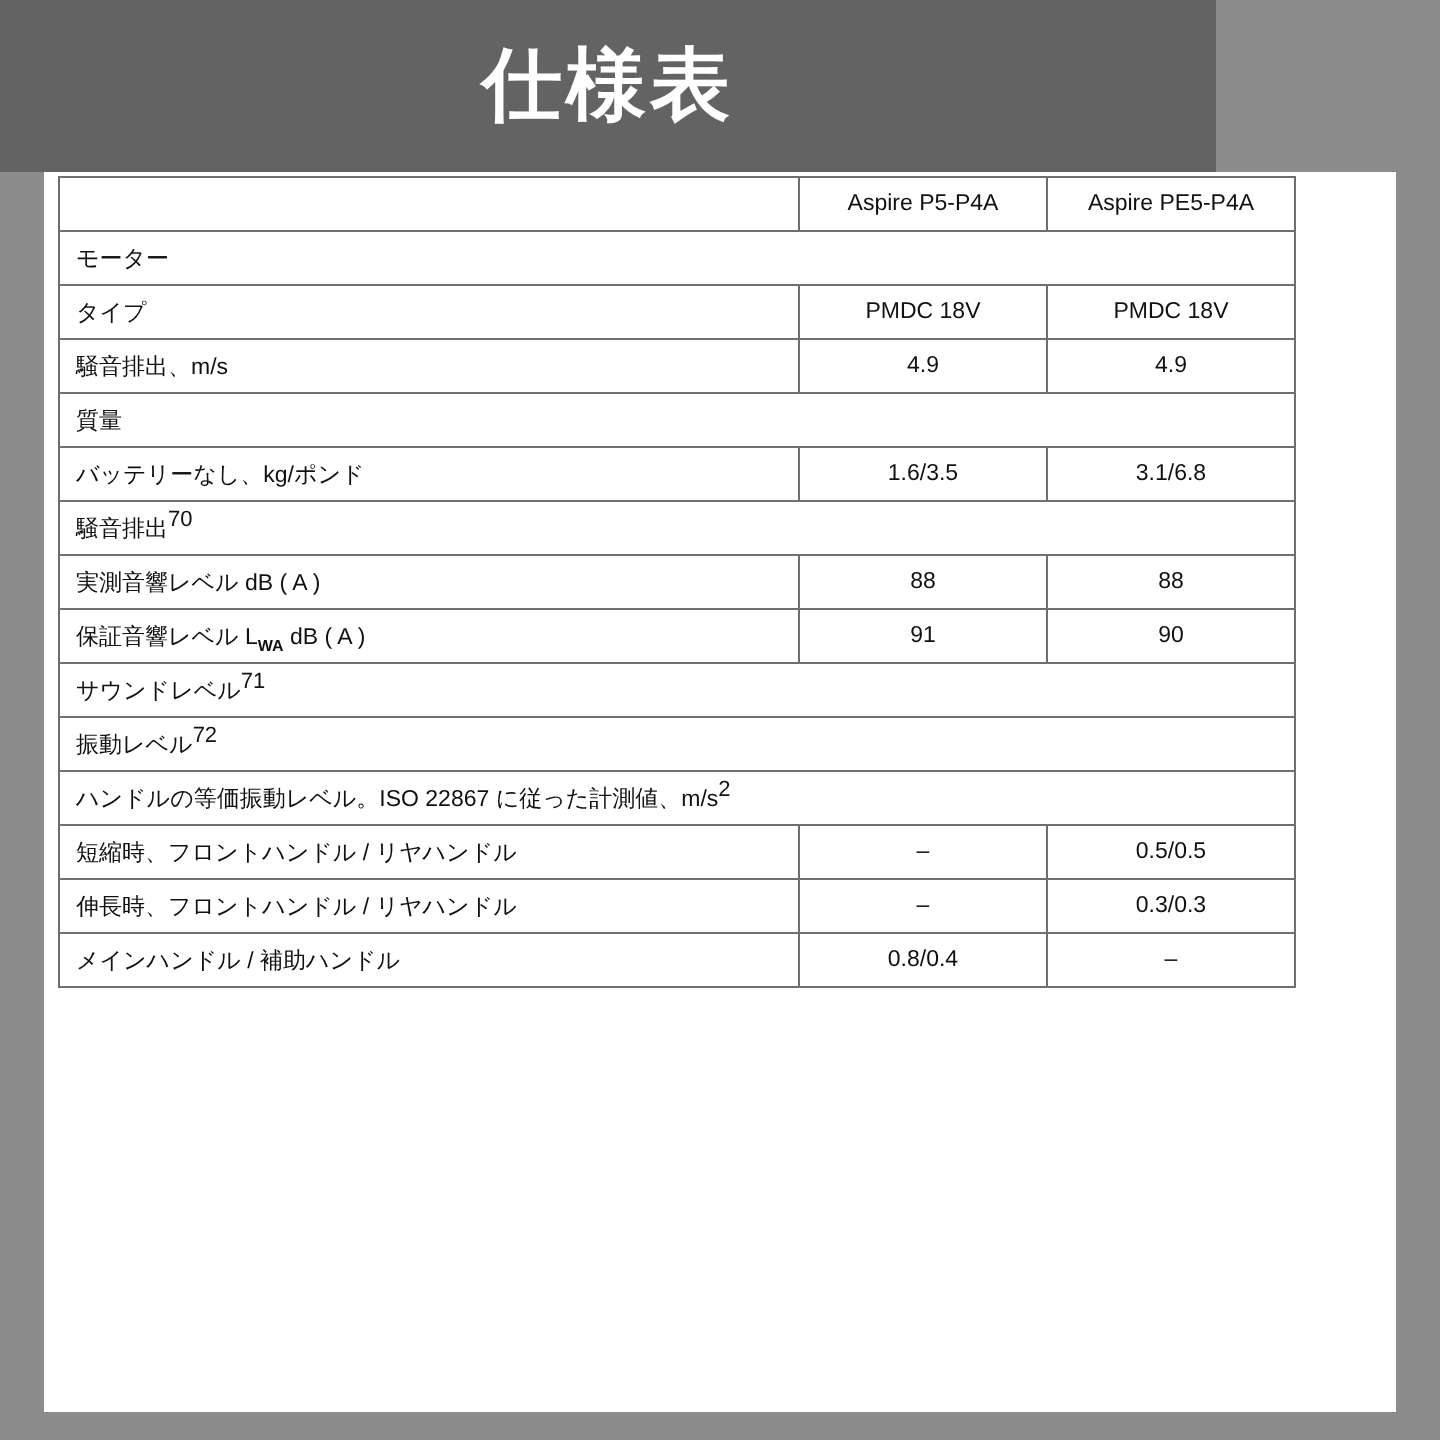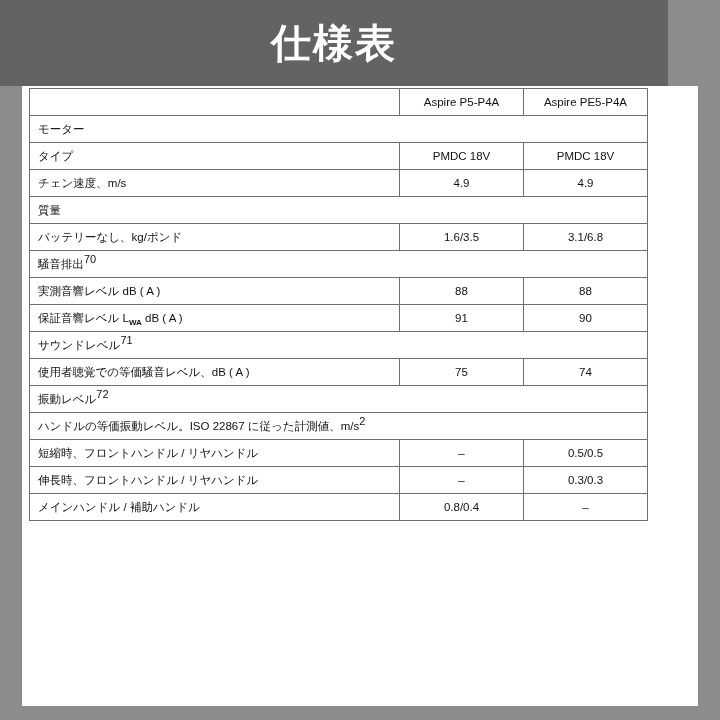--- a/index.html
+++ b/index.html
@@ -16,21 +16,21 @@
   .page {
     position: relative;
     width: 720px;
     height: 720px;
     box-sizing: border-box;
   }
   .header-band {
     position: absolute;
     top: 0;
     left: 0;
-    width: 668px;
+    width: 608px;
     height: 86px;
     background: #636363;
     display: flex;
     align-items: center;
     justify-content: center;
   }
   .header-title {
     color: #ffffff;
     font-size: 40px;
     font-weight: bold;
@@ -135,21 +135,21 @@
           <td class="label" colspan="3">モーター</td>
         </tr>
 
         <tr>
           <td class="label">タイプ</td>
           <td class="val">PMDC 18V</td>
           <td class="val">PMDC 18V</td>
         </tr>
 
         <tr>
-          <td class="label">チェン速度、m/s</td>
+          <td class="label">騒音排出、m/s</td>
           <td class="val">4.9</td>
           <td class="val">4.9</td>
         </tr>
 
         <tr class="section">
           <td class="label" colspan="3">質量</td>
         </tr>
 
         <tr>
           <td class="label">バッテリーなし、kg/ポンド</td>
@@ -170,25 +170,20 @@
         <tr>
           <td class="label"><span>保証音響レベル L</span><sub>WA</sub><span> dB ( A )</span></td>
           <td class="val">91</td>
           <td class="val">90</td>
         </tr>
 
         <tr class="section">
           <td class="label" colspan="3"><span>サウンドレベル</span><sup>71</sup></td>
         </tr>
 
-        <tr>
-          <td class="label">使用者聴覚での等価騒音レベル、dB ( A )</td>
-          <td class="val">75</td>
-          <td class="val">74</td>
-        </tr>
 
         <tr class="section">
           <td class="label" colspan="3"><span>振動レベル</span><sup>72</sup></td>
         </tr>
 
         <tr>
           <td class="wide" colspan="3"><span>ハンドルの等価振動レベル。ISO 22867 に従った計測値、m/s</span><sup>2</sup></td>
         </tr>
 
         <tr>

